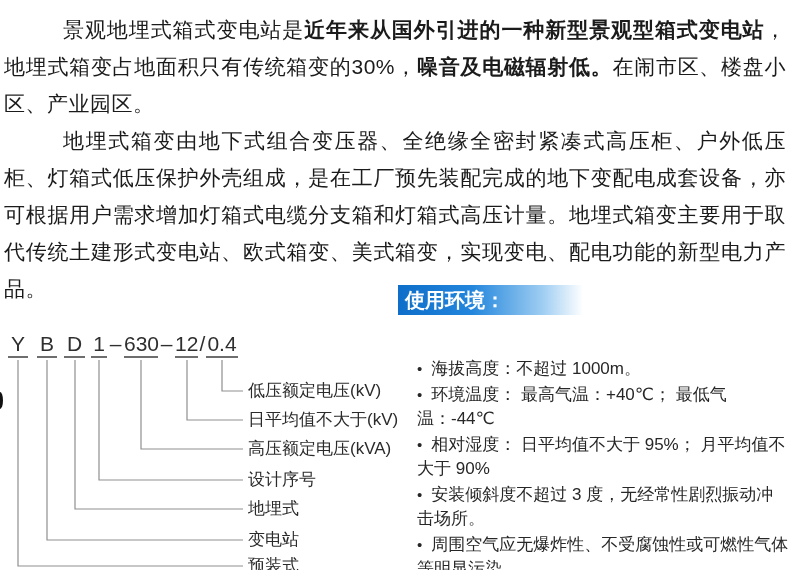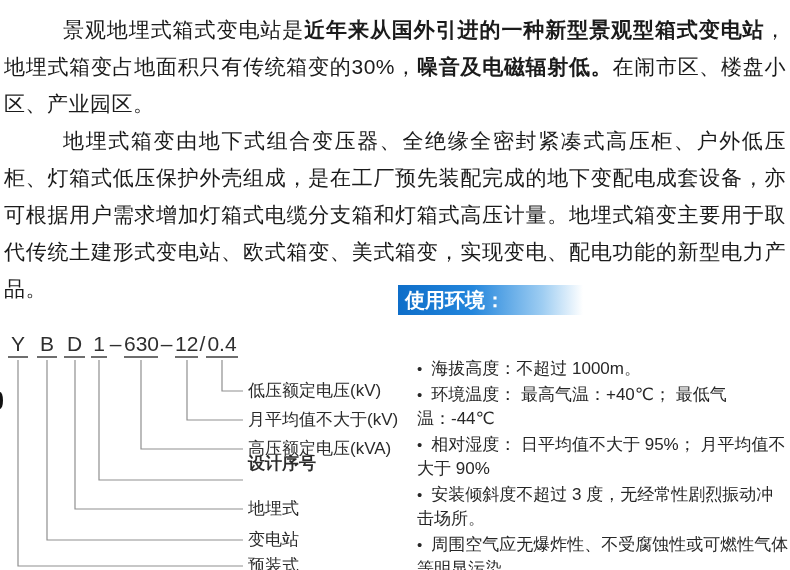--- a/index.html
+++ b/index.html
@@ -79,23 +79,23 @@
       <polyline points="141,30 141,119 243,119"></polyline>
       <polyline points="99,30 99,150 243,150"></polyline>
       <polyline points="75,30 75,179 243,179"></polyline>
       <polyline points="47,30 47,210 243,210"></polyline>
       <polyline points="18,30 18,236 243,236"></polyline>
     </g>
   </svg>
 
   <div>
     <div class="dlabel" style="top:381px;">低压额定电压(kV)</div>
-    <div class="dlabel" style="top:410px;">月平均值不大于(kV)</div>
+    <div class="dlabel" style="top:410px;">日平均值不大于(kV)</div>
     <div class="dlabel" style="top:439px;">高压额定电压(kVA)</div>
-    <div class="dlabel" style="top:454px;font-weight:bold;">设计序号</div>
+    <div class="dlabel" style="top:470px;">设计序号</div>
     <div class="dlabel" style="top:499px;">地埋式</div>
     <div class="dlabel" style="top:530px;">变电站</div>
     <div class="dlabel" style="top:556px;">预装式</div>
   </div>
 
   <div class="env-list" id="env-list">
       <div class="env-item"><span class="bullet">•</span><span>海拔高度：不超过 1000m。</span></div>
       <div class="env-item"><span class="bullet">•</span><span>环境温度： 最高气温：+40℃； 最低气温：-44℃</span></div>
       <div class="env-item"><span class="bullet">•</span><span>相对湿度： 日平均值不大于 95%； 月平均值不大于 90%</span></div>
       <div class="env-item"><span class="bullet">•</span><span>安装倾斜度不超过 3 度，无经常性剧烈振动冲击场所。</span></div>

